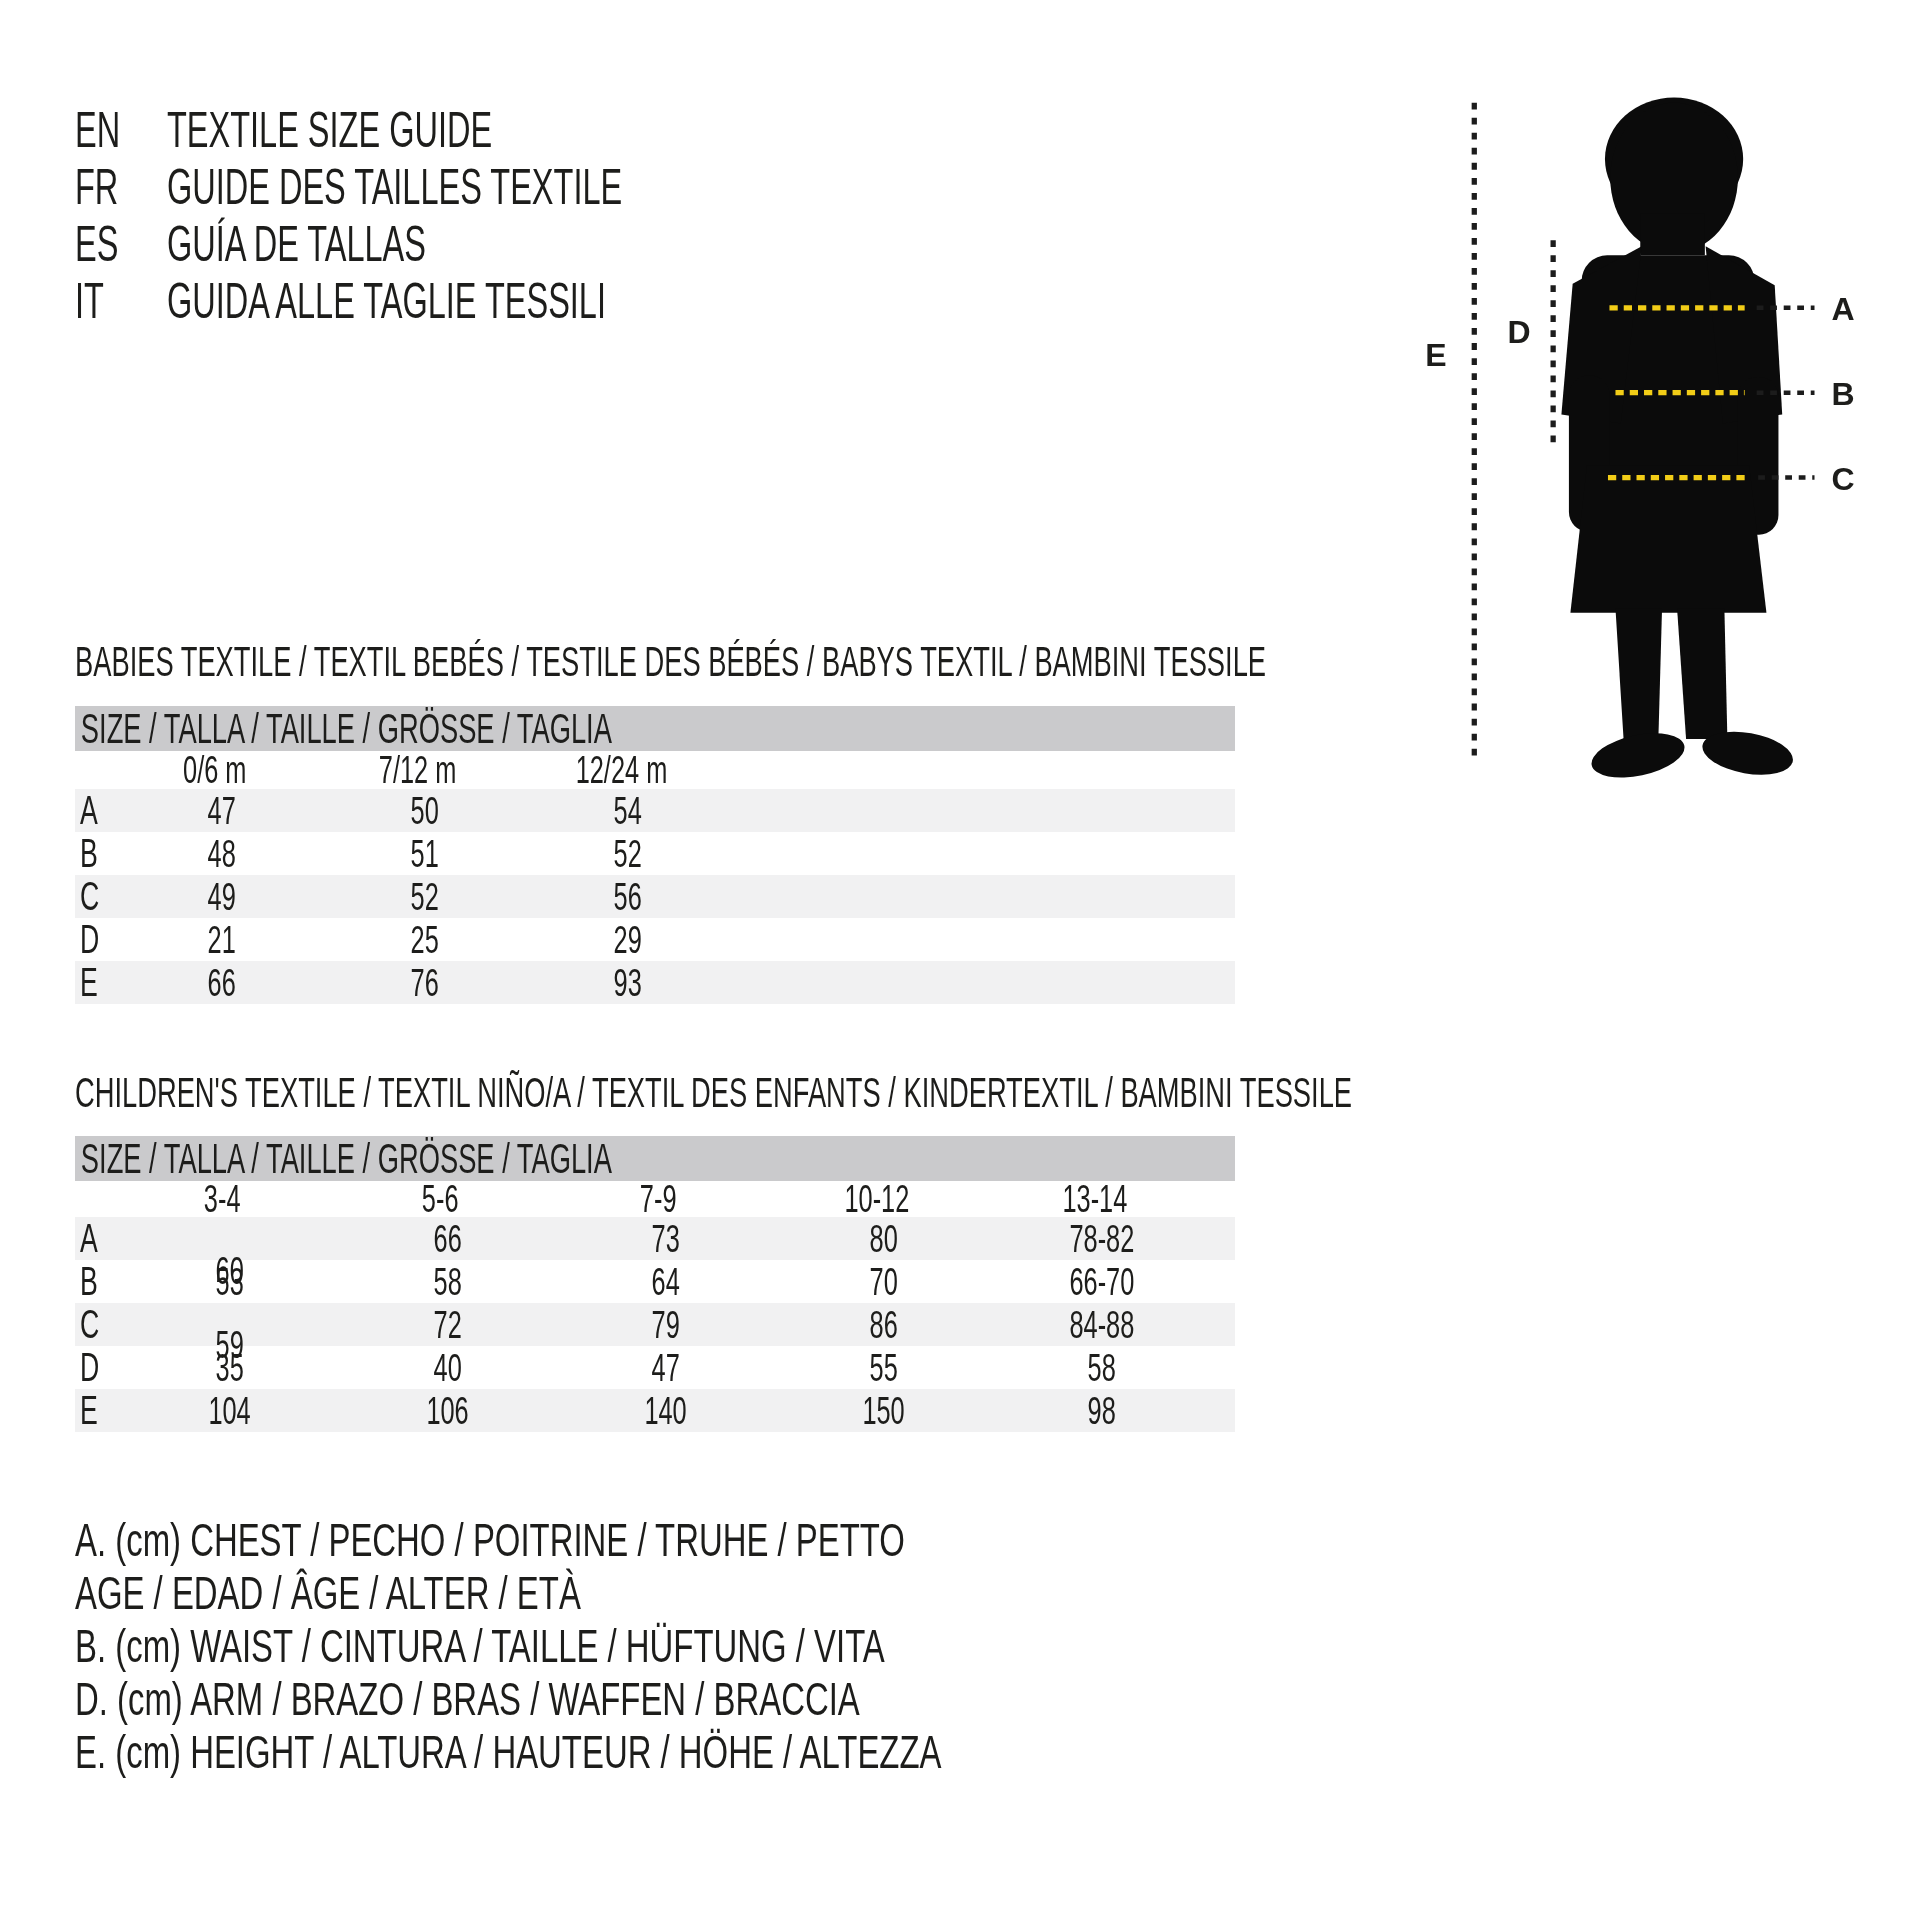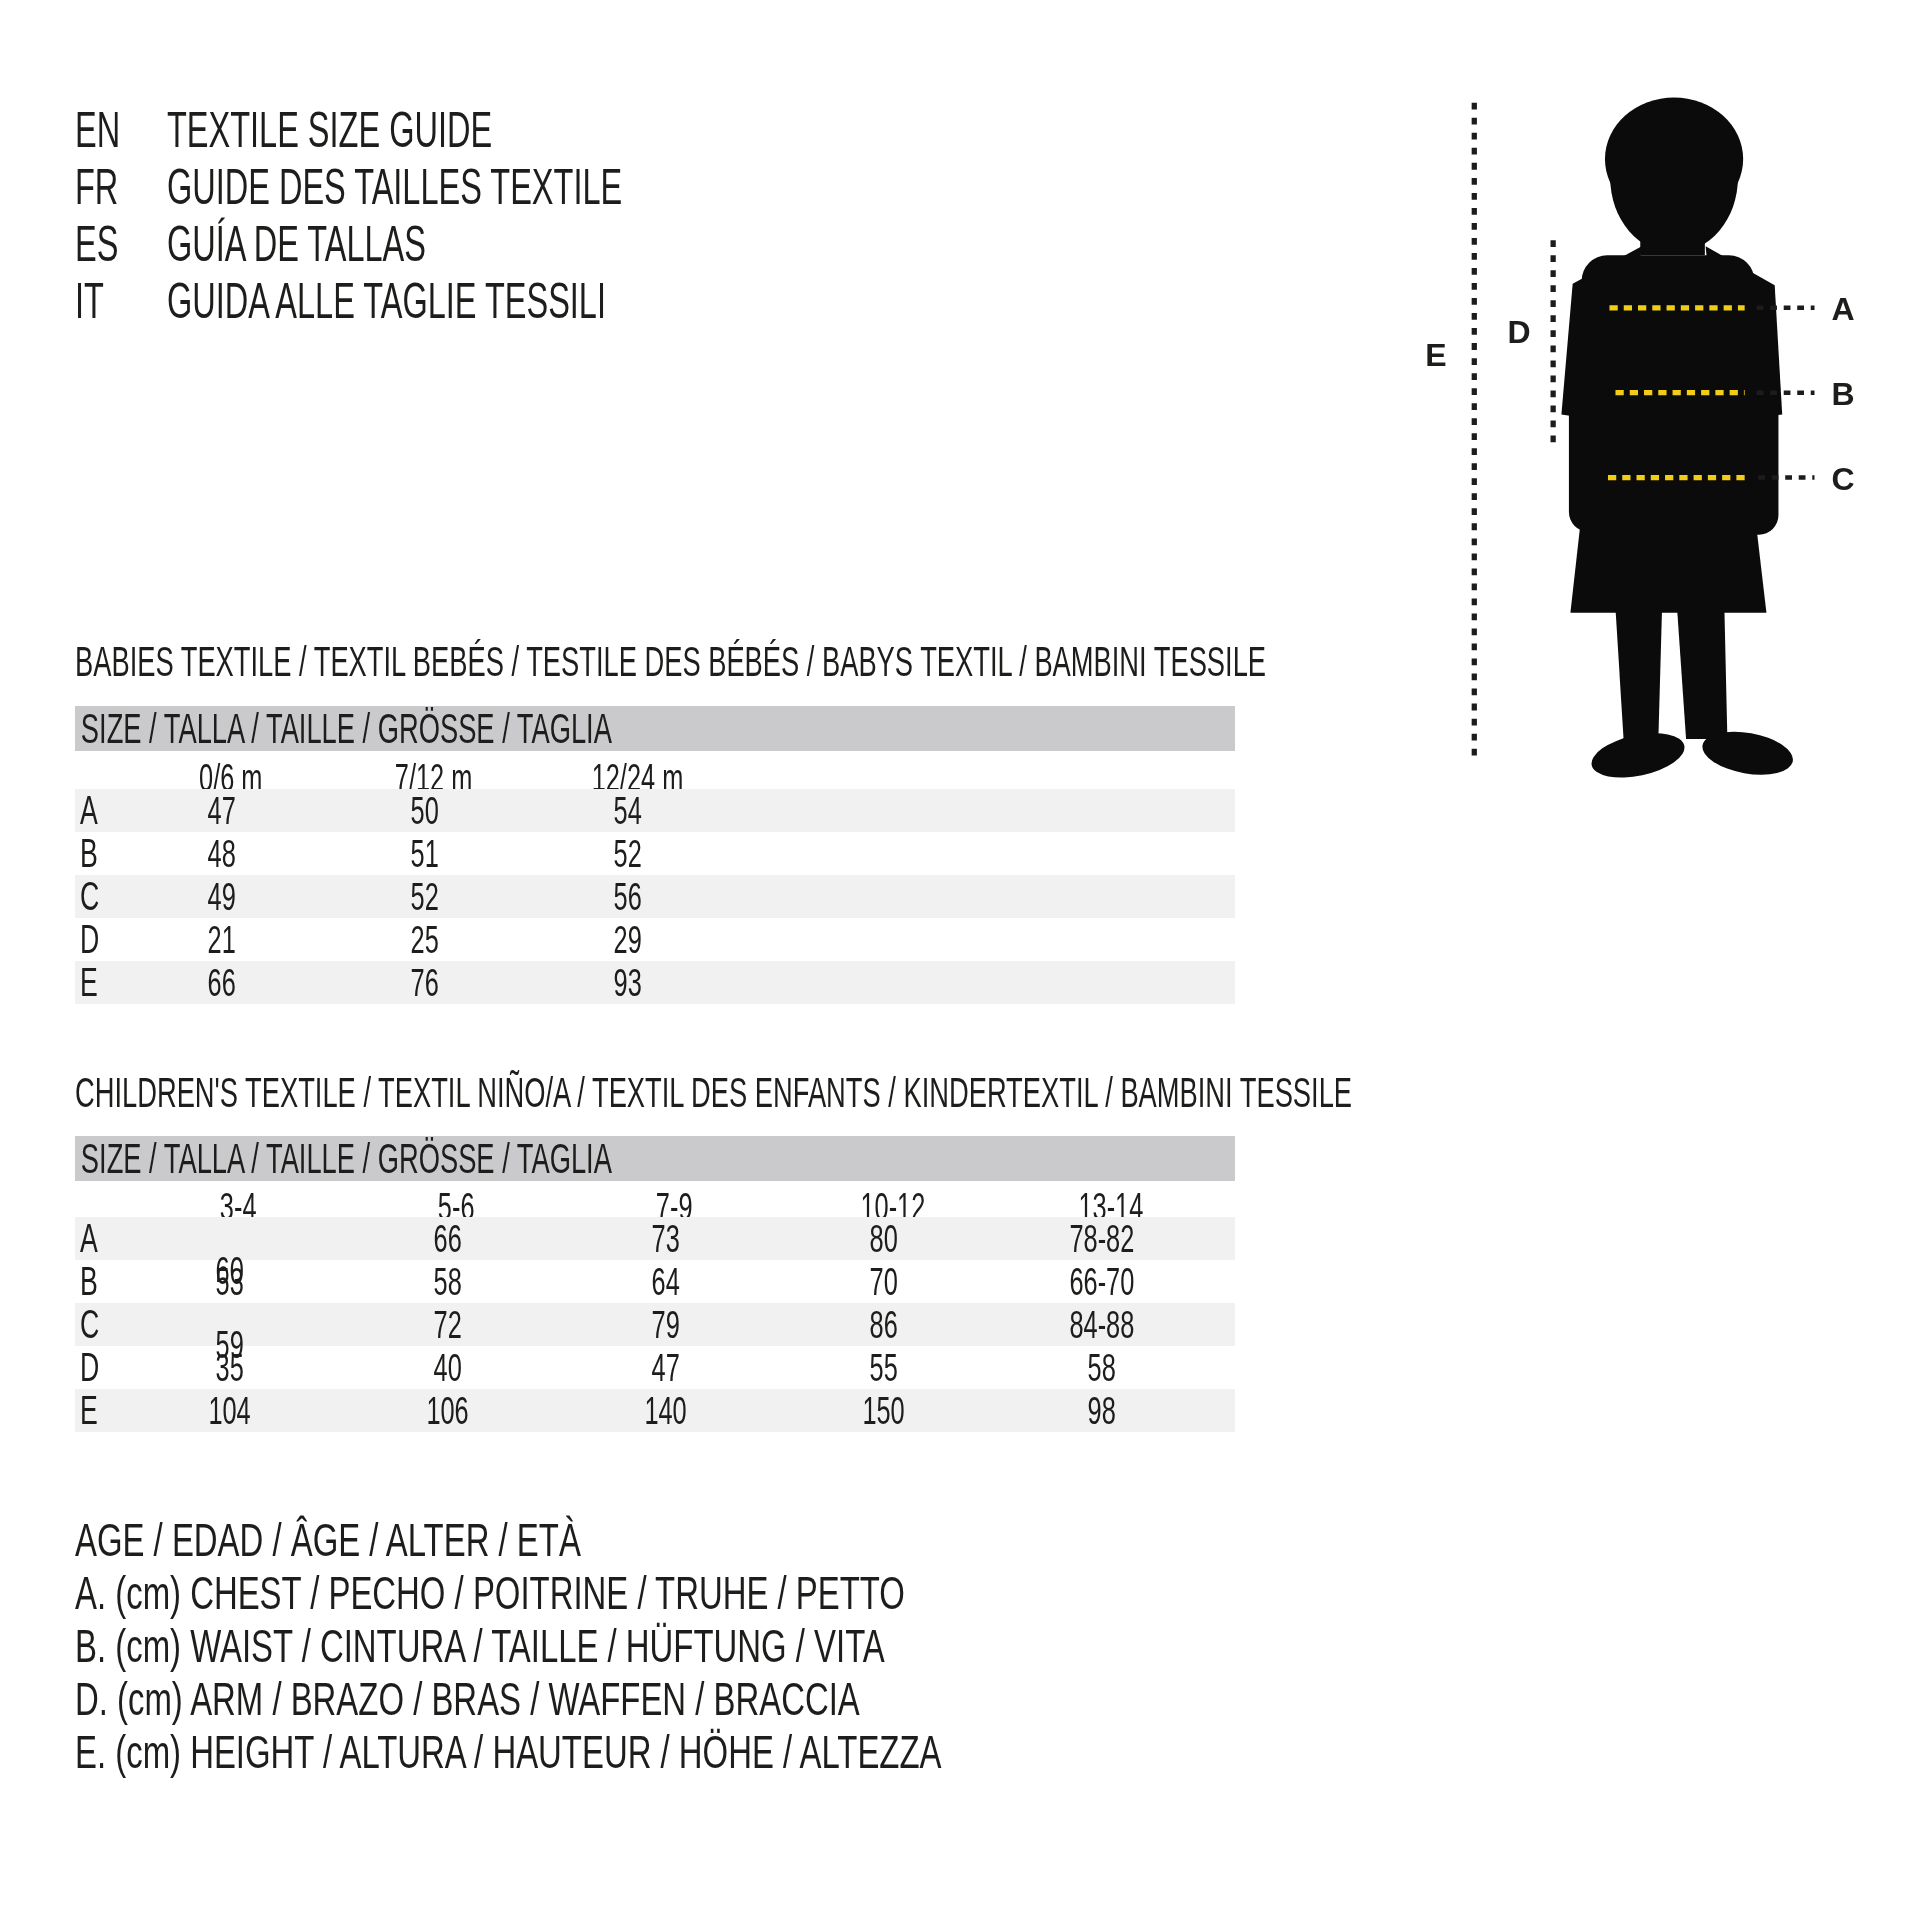--- a/index.html
+++ b/index.html
@@ -19,21 +19,21 @@
   .section-title{position:absolute;left:75px;font-size:42px;line-height:42px;}
   .title-babies{top:641px;}
   .title-children{top:1072px;}
   
   .size-bar{position:absolute;left:75px;width:1160px;height:45px;background:#cacacc;
     font-size:42px;line-height:45px;}
   .size-bar .bar-text{padding-left:9px;}
   .bar-babies{top:706px;}
   .bar-children{top:1136px;}
   
-  .age-row{position:absolute;left:84px;display:flex;font-size:39px;margin-top:8px;}
+  .age-row{position:absolute;left:68px;display:flex;font-size:39px;}
   .age-babies{top:751px;height:38px;line-height:38px;}
   .age-children{top:1181px;height:36px;line-height:36px;}
   .rows-block{position:absolute;left:75px;width:1160px;}
   .rows-babies{top:789px;}
   .rows-children{top:1217px;}
   .t-row{display:flex;font-size:39px;}
   .rows-babies .t-row{height:43px;line-height:43px;}
   .rows-children .t-row{height:43px;line-height:43px;}
   .t-row.alt{background:#f1f1f2;}
   .cell{flex:0 0 auto;}
@@ -202,19 +202,19 @@
       <span class="cell label-cell"><span class="cond">E</span></span>
       <span class="cell val-cell" style="width: 218px;"><span class="cond center">104</span></span>
       <span class="cell val-cell" style="width: 218px;"><span class="cond center">106</span></span>
       <span class="cell val-cell" style="width: 218px;"><span class="cond center">140</span></span>
       <span class="cell val-cell" style="width: 218px;"><span class="cond center">150</span></span>
       <span class="cell val-cell" style="width: 218px;"><span class="cond center">98</span></span>
     </div>
   </div>
 
 <div class="legend" id="legend-list">
+    <div class="legend-line"><span class="cond">A. (cm) CHEST / PECHO / POITRINE / TRUHE / PETTO</span></div>
     <div class="legend-line"><span class="cond">AGE / EDAD / ÂGE / ALTER / ETÀ</span></div>
-    <div class="legend-line"><span class="cond">A. (cm) CHEST / PECHO / POITRINE / TRUHE / PETTO</span></div>
     <div class="legend-line"><span class="cond">B. (cm) WAIST / CINTURA / TAILLE / HÜFTUNG / VITA</span></div>
     <div class="legend-line"><span class="cond">D. (cm) ARM / BRAZO / BRAS / WAFFEN / BRACCIA</span></div>
     <div class="legend-line"><span class="cond">E. (cm) HEIGHT / ALTURA / HAUTEUR / HÖHE / ALTEZZA</span></div>
   </div>
 
 
 </body></html>

